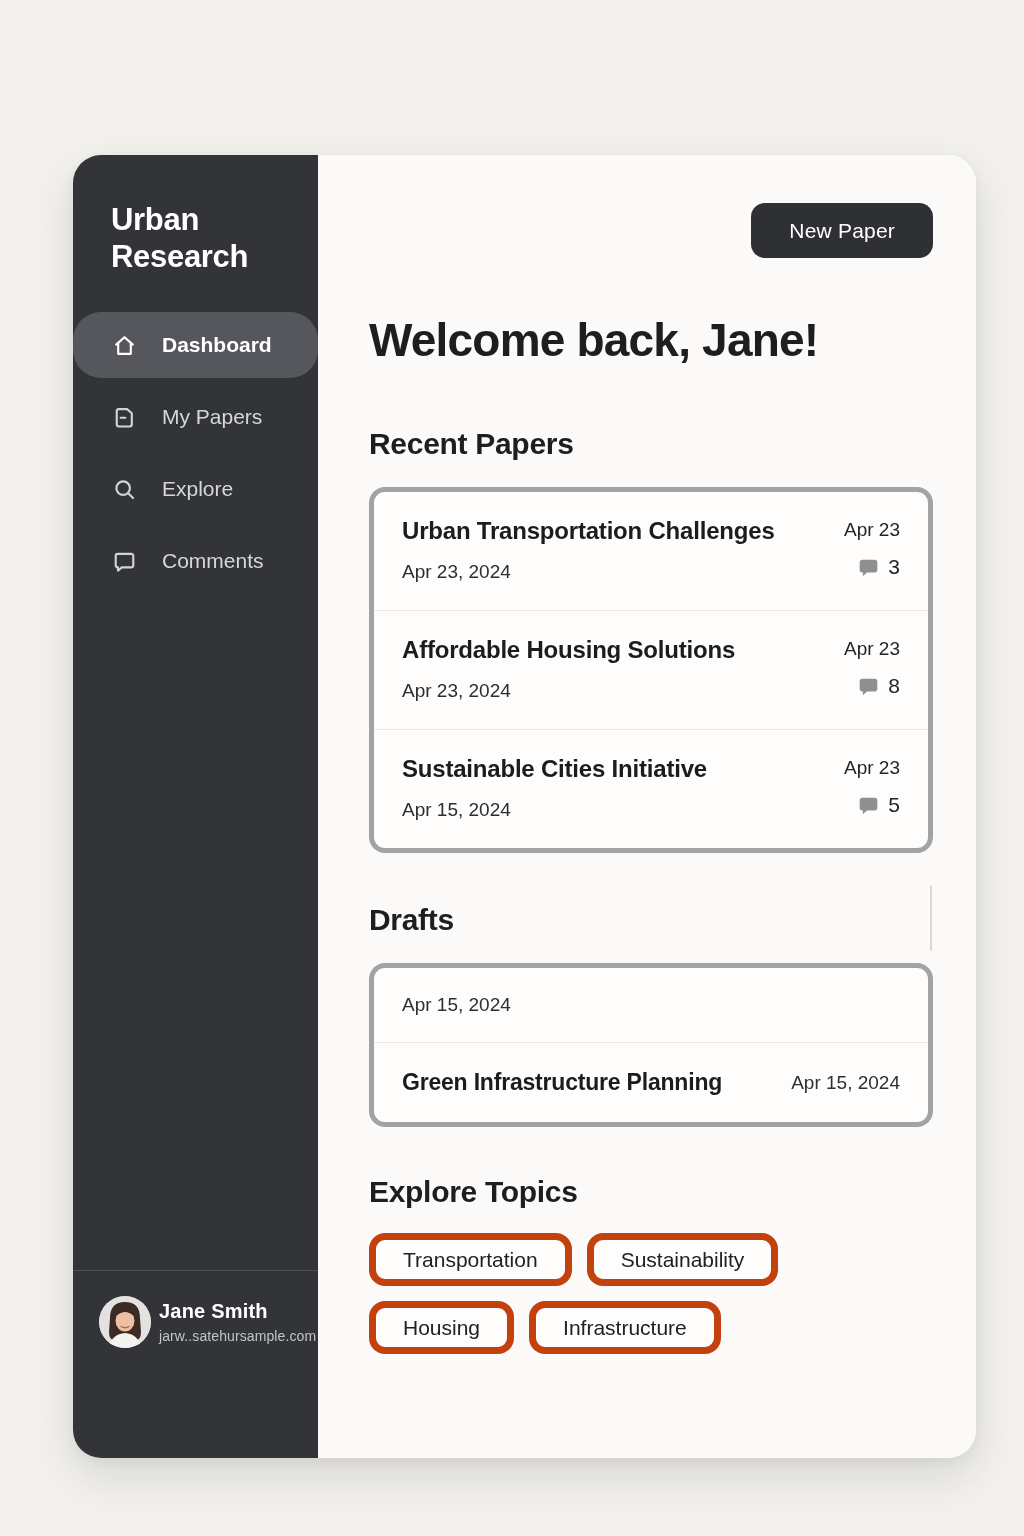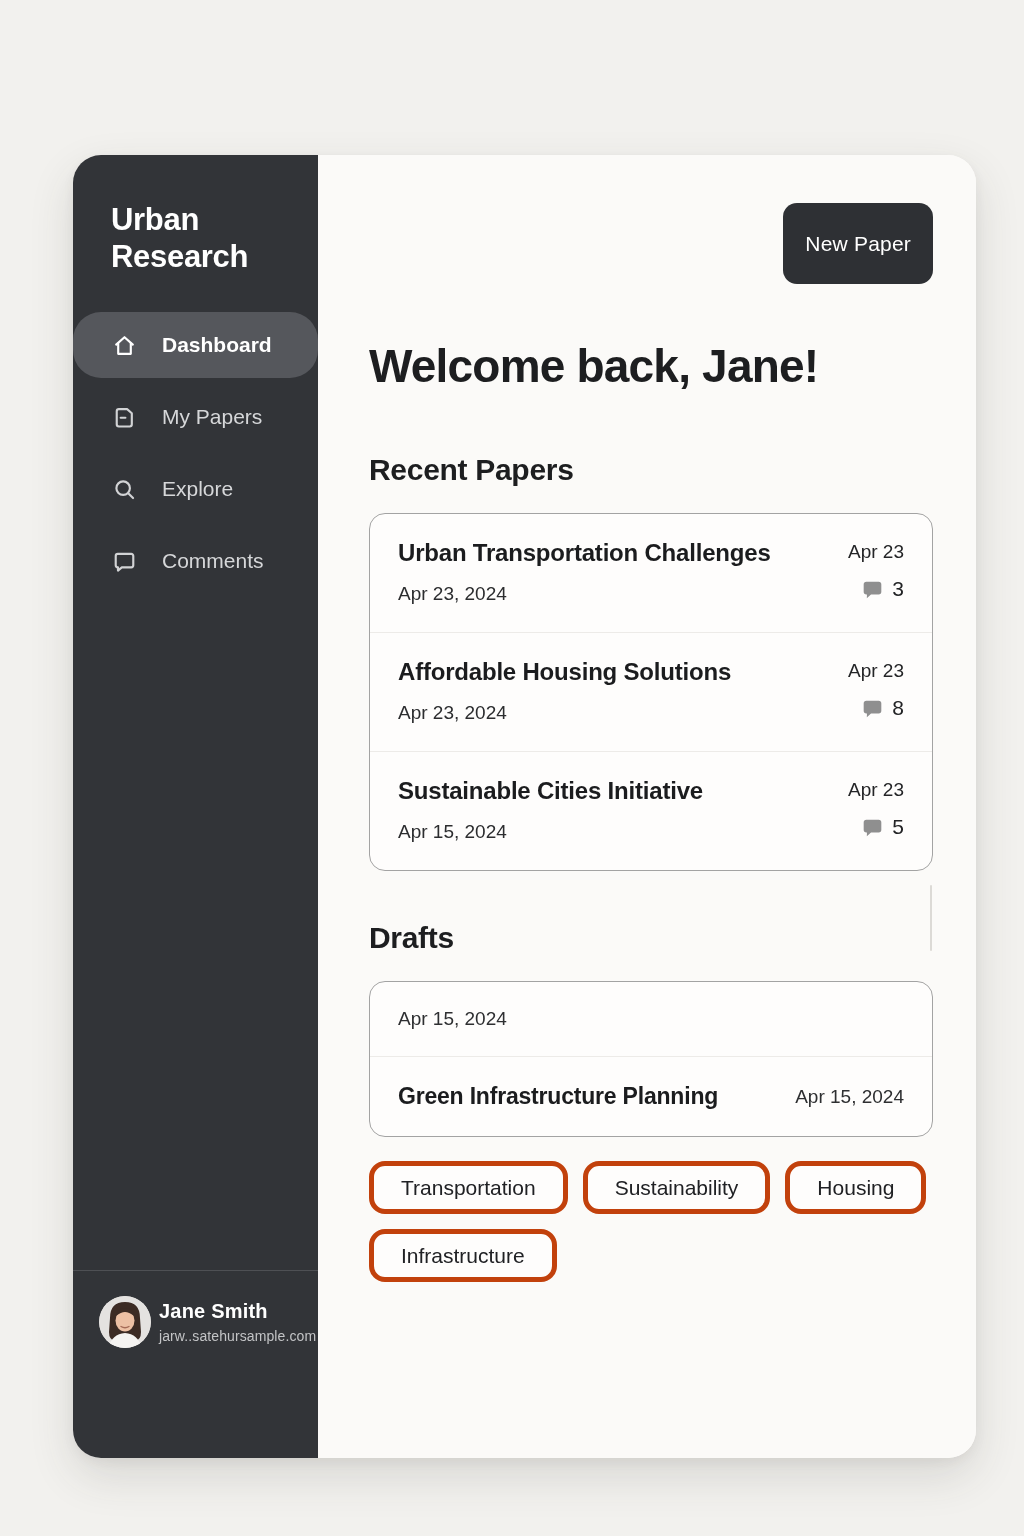--- a/index.html
+++ b/index.html
@@ -88,22 +88,22 @@
     position: relative;
   }
   .header-row { display: flex; justify-content: flex-end; }
   .new-paper-btn {
     border: none;
     background: #2e3034;
     color: #ffffff;
     font-family: inherit;
     font-size: 21px;
     font-weight: 500;
-    height: 81px;
-    padding: 0 22px;
+    height: 55px;
+    padding: 0 38px;
     border-radius: 14px;
     cursor: pointer;
     letter-spacing: 0.2px;
   }
   .welcome {
     margin-top: 55px;
     font-size: 46px;
     font-weight: 700;
     letter-spacing: -0.8px;
     color: #1d1e20;
@@ -113,21 +113,21 @@
     font-weight: 700;
     letter-spacing: -0.3px;
     color: #1d1e20;
   }
   .recent-title { margin-top: 60px; }
   .drafts-title { margin-top: 50px; }
   .topics-title { margin-top: 48px; }
   .card-list {
     margin-top: 26px;
     background: #fefdfc;
-    border: 1px solid #a3a3a3;
+    border: 5px solid #a3a3a3;
     border-radius: 16px;
     overflow: hidden;
   }
   .paper-row {
     display: flex;
     justify-content: space-between;
     padding: 25px 28px 27px 28px;
     cursor: pointer;
   }
   .paper-row + .paper-row, .draft-row + .draft-row { border-top: 1px solid #edebe8; }
@@ -168,21 +168,21 @@
     flex-wrap: wrap;
     gap: 15px;
     max-width: 570px;
   }
   .chip {
     height: 53px;
     display: inline-flex;
     align-items: center;
     padding: 0 27px;
     background: #fefdfc;
-    border: 5px solid #c2410c;
+    border: 7px solid #c2410c;
     border-radius: 16px;
     font-size: 21px;
     color: #202124;
     cursor: pointer;
   }
   .scroll-indicator {
     position: absolute;
     right: 44px;
     top: 730px;
     width: 2px;
@@ -327,20 +327,21 @@
     <div class="card-list">
       <div class="draft-row">
         <span class="draft-meta">Apr 15, 2024</span>
       </div>
       <div class="draft-row">
         <span class="draft-title">Green Infrastructure Planning</span>
         <span class="draft-meta">Apr 15, 2024</span>
       </div>
     </div>
 
+    <h2 class="section-title topics-title">Explore Topics</h2>
 
     <div class="chips">
       <span class="chip">Transportation</span>
       <span class="chip">Sustainability</span>
       <span class="chip">Housing</span>
       <span class="chip">Infrastructure</span>
     </div>
 
     <div class="scroll-indicator"></div>
   </main>

